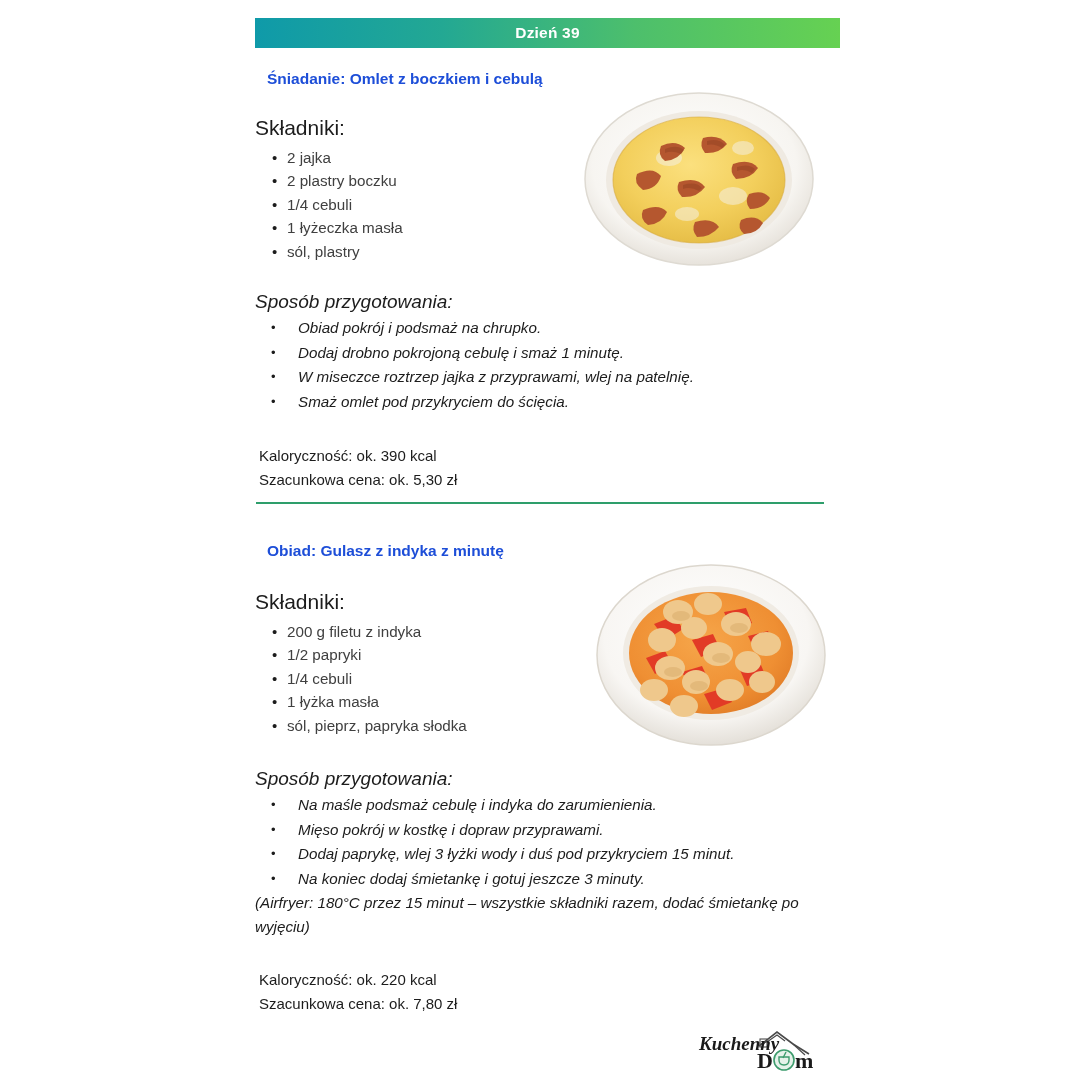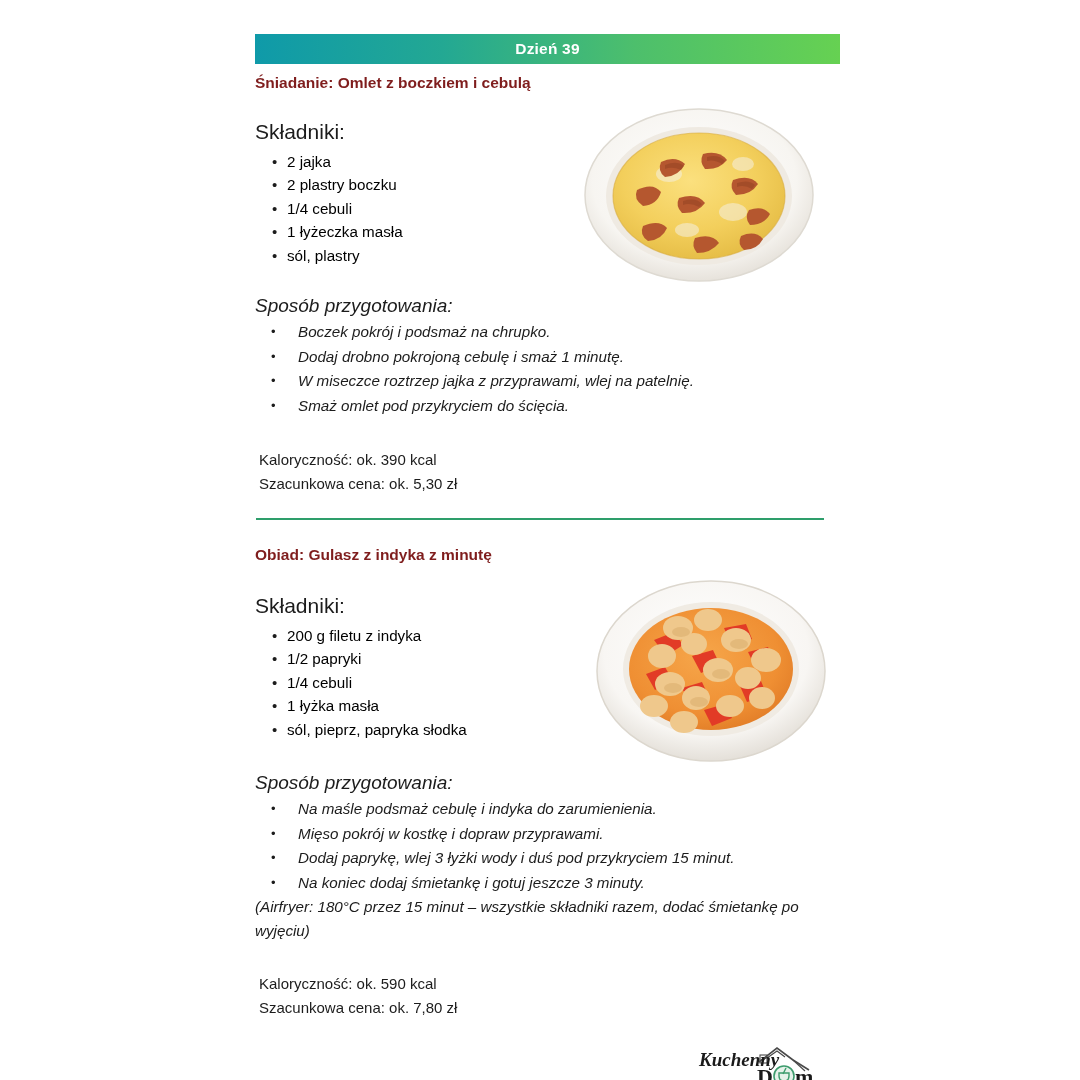--- a/index.html
+++ b/index.html
@@ -11,21 +11,21 @@
     height: 1080px;
     background: #ffffff;
     font-family: "Liberation Sans", sans-serif;
     color: #1c1c1c;
     position: relative;
     overflow: hidden;
   }
 
   .page {
     position: absolute;
-    left: 0; top: 16px;
+    left: 0; top: 0;
     width: 1080px;
     height: 764px;
   }
 
   
   .day-banner {
     position: absolute;
     left: 255px;
     top: 18px;
     width: 585px;
@@ -47,43 +47,43 @@
     position: absolute;
     left: 255px;
     width: 600px;
   }
   #recipe-1 { top: 58px; }
   #recipe-2 { top: 530px; }
 
   .recipe-title {
     font-size: 15.5px;
     font-weight: bold;
-    color: #7f1d1d;
-    margin: 0;
+    color: #1d4ed8;
+    margin: 12px;
     line-height: 1.2;
   }
 
   .ingredients-label {
     font-size: 21px;
     color: #1c1c1c;
     margin: 0;
   }
   #recipe-1 .ingredients-label { margin-top: 27px; }
   #recipe-2 .ingredients-label { margin-top: 29px; }
 
   ul.ing-list {
     list-style: none;
     margin: 0;
     padding: 0;
     margin-top: 6px;
   }
   ul.ing-list li {
     font-size: 15.2px;
     line-height: 23.5px;
-    color: #000000;
+    color: #404040;
     padding-left: 32px;
     position: relative;
   }
   ul.ing-list li::before {
     content: "\2022";
     position: absolute;
     left: 17px;
     top: 0;
     font-size: 15px;
     color: #1c1c1c;
@@ -200,21 +200,21 @@
       <li>2 jajka</li>
       <li>2 plastry boczku</li>
       <li>1/4 cebuli</li>
       <li>1 łyżeczka masła</li>
       <li>sól, plastry</li>
     </ul>
 
     <p class="prep-label">Sposób przygotowania:</p>
 
     <ul class="step-list">
-      <li>Boczek pokrój i podsmaż na chrupko.</li>
+      <li>Obiad pokrój i podsmaż na chrupko.</li>
       <li>Dodaj drobno pokrojoną cebulę i smaż 1 minutę.</li>
       <li>W miseczce roztrzep jajka z przyprawami, wlej na patelnię.</li>
       <li>Smaż omlet pod przykryciem do ścięcia.</li>
     </ul>
 
 
     <div class="nutrition">
       <div class="nutrition-line">Kaloryczność: ok. 390 kcal</div>
       <div class="nutrition-line">Szacunkowa cena: ok. 5,30 zł</div>
     </div>
@@ -285,21 +285,21 @@
     <ul class="step-list">
       <li>Na maśle podsmaż cebulę i indyka do zarumienienia.</li>
       <li>Mięso pokrój w kostkę i dopraw przyprawami.</li>
       <li>Dodaj paprykę, wlej 3 łyżki wody i duś pod przykryciem 15 minut.</li>
       <li>Na koniec dodaj śmietankę i gotuj jeszcze 3 minuty.</li>
     </ul>
 
     <p class="airfryer-note">(Airfryer: 180°C przez 15 minut – wszystkie składniki razem, dodać śmietankę po wyjęciu)</p>
 
     <div class="nutrition">
-      <div class="nutrition-line">Kaloryczność: ok. 590 kcal</div>
+      <div class="nutrition-line">Kaloryczność: ok. 220 kcal</div>
       <div class="nutrition-line">Szacunkowa cena: ok. 7,80 zł</div>
     </div>
   </div>
 
   <div class="photo" id="photo-goulash">
     <svg viewBox="0 0 230 190" xmlns="http://www.w3.org/2000/svg">
       <defs>
         <radialGradient id="bowl2" cx="48%" cy="40%" r="64%">
           <stop offset="0%" stop-color="#ffffff"></stop>
           <stop offset="70%" stop-color="#f8f6f3"></stop>

